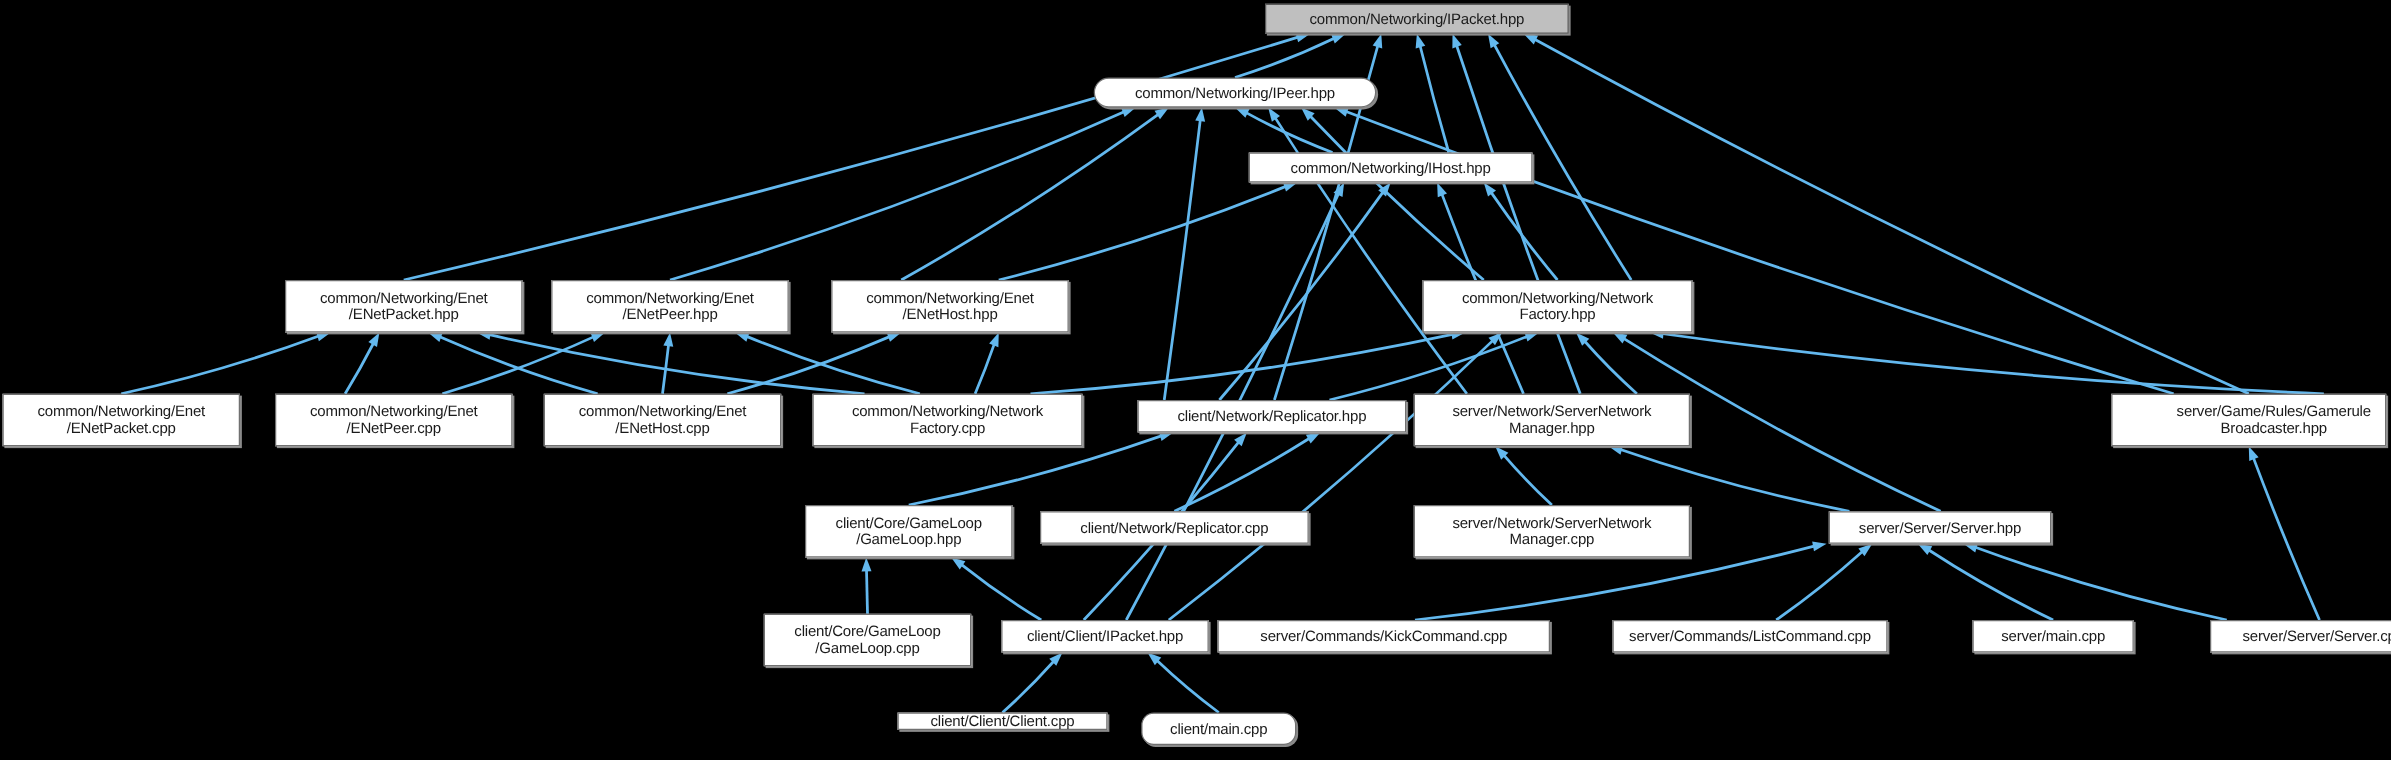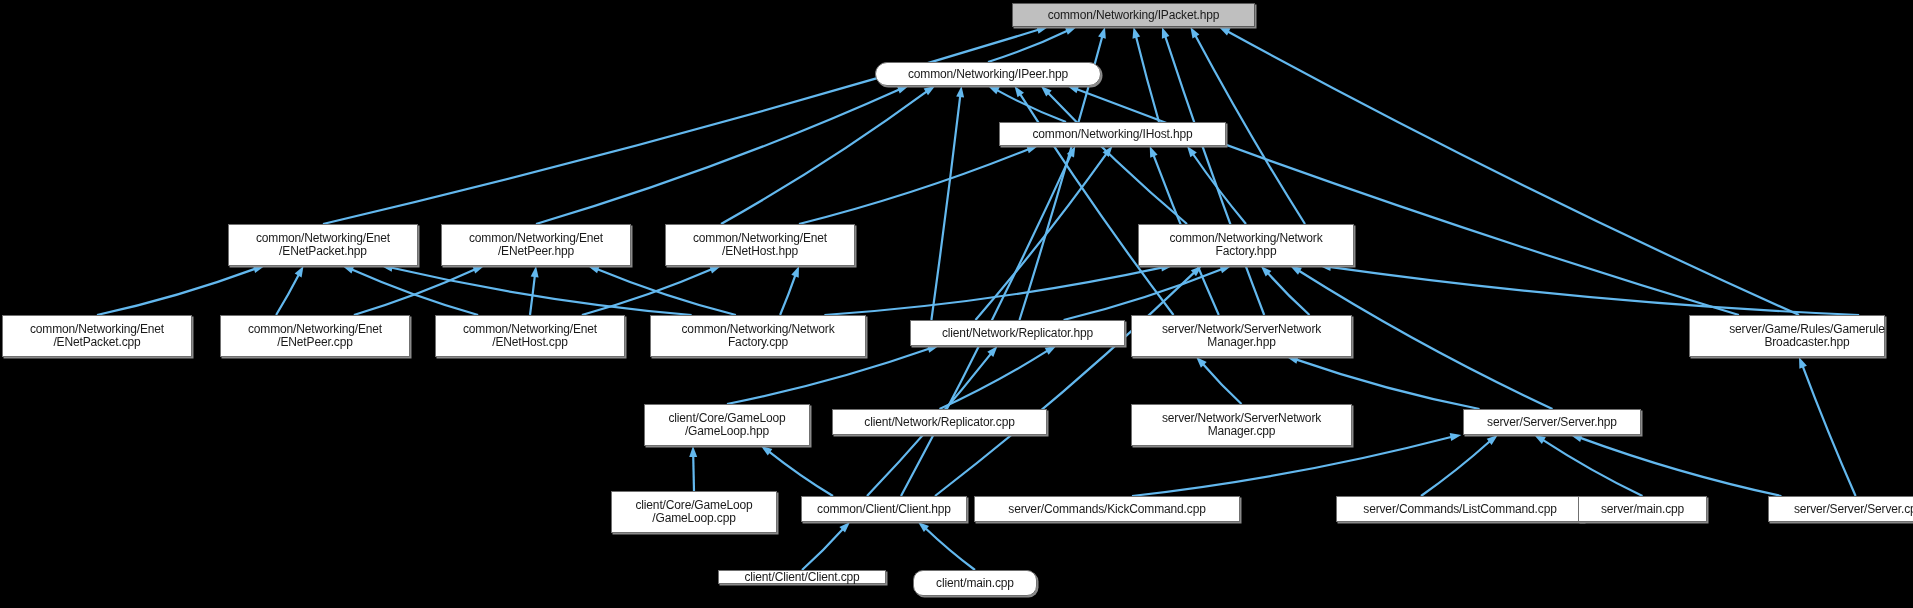--- a/index.html
+++ b/index.html
@@ -169,31 +169,31 @@
 /ENetPacket.cpp</span></div>
       <div class="node" style="left: 220px; top: 315px; width: 190px; height: 42px;"><span class="node-label">common/Networking/Enet
 /ENetPeer.cpp</span></div>
       <div class="node" style="left: 435px; top: 315px; width: 190px; height: 42px;"><span class="node-label">common/Networking/Enet
 /ENetHost.cpp</span></div>
       <div class="node" style="left: 650px; top: 315px; width: 216px; height: 42px;"><span class="node-label">common/Networking/Network
 Factory.cpp</span></div>
       <div class="node" style="left: 890px; top: 320px; width: 215px; height: 26px; margin-left: 20px;"><span class="node-label">client/Network/Replicator.hpp</span></div>
       <div class="node" style="left: 1131px; top: 315px; width: 221px; height: 42px;"><span class="node-label">server/Network/ServerNetwork
 Manager.hpp</span></div>
-      <div class="node" style="left: 1689px; top: 315px; width: 196px; height: 42px; padding-left: 40px;"><span class="node-label">server/Game/Rules/Gamerule
+      <div class="node" style="left: 1689px; top: 315px; width: 220px; height: 42px; padding-left: 40px;"><span class="node-label">server/Game/Rules/Gamerule
 Broadcaster.hpp</span></div>
       <div class="node" style="left: 644px; top: 404px; width: 166px; height: 42px;"><span class="node-label">client/Core/GameLoop
 /GameLoop.hpp</span></div>
       <div class="node" style="left: 832px; top: 409px; width: 215px; height: 26px;"><span class="node-label">client/Network/Replicator.cpp</span></div>
       <div class="node" style="left: 1131px; top: 404px; width: 221px; height: 42px;"><span class="node-label">server/Network/ServerNetwork
 Manager.cpp</span></div>
       <div class="node" style="left: 1427px; top: 409px; width: 178px; height: 26px; margin-left: 36px;"><span class="node-label">server/Server/Server.hpp</span></div>
       <div class="node" style="left: 611px; top: 491px; width: 166px; height: 42px;"><span class="node-label">client/Core/GameLoop
 /GameLoop.cpp</span></div>
-      <div class="node" style="left: 801px; top: 496px; width: 166px; height: 26px;"><span class="node-label">common/Client/Client.hpp</span></div>
+      <div class="node" style="left: 801px; top: 496px; width: 166px; height: 26px;"><span class="node-label">client/Client/IPacket.hpp</span></div>
       <div class="node" style="left: 974px; top: 496px; width: 266px; height: 26px;"><span class="node-label">server/Commands/KickCommand.cpp</span></div>
-      <div class="node" style="left: 1336px; top: 496px; width: 248px; height: 26px;"><span class="node-label">server/Commands/ListCommand.cpp</span></div>
+      <div class="node" style="left: 1290px; top: 496px; width: 220px; height: 26px;"><span class="node-label">server/Commands/ListCommand.cpp</span></div>
       <div class="node" style="left: 1578px; top: 496px; width: 129px; height: 26px;"><span class="node-label">server/main.cpp</span></div>
       <div class="node" style="left: 1728px; top: 496px; width: 181px; height: 26px; margin-left: 40px;"><span class="node-label">server/Server/Server.cpp</span></div>
       <div class="node" style="left: 718px; top: 570px; width: 168px; height: 14px;"><span class="node-label">client/Client/Client.cpp</span></div>
       <div class="node" style="left: 913px; top: 570px; width: 124px; height: 26px; border-radius: 10px;"><span class="node-label">client/main.cpp</span></div>
     </div>
 </div>
 
 </body></html>

